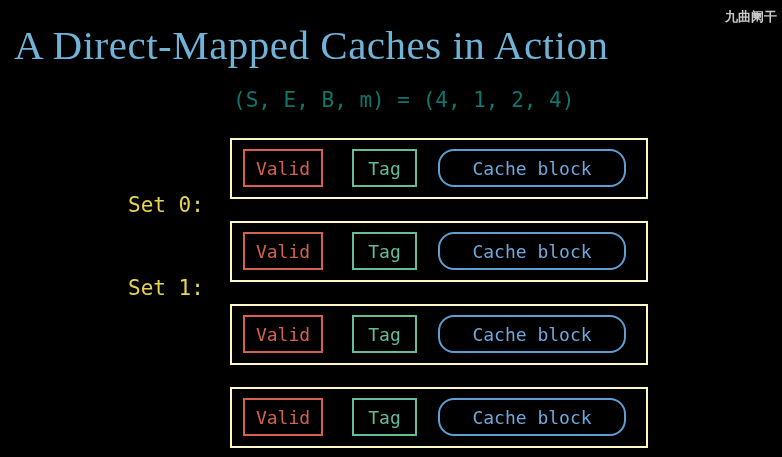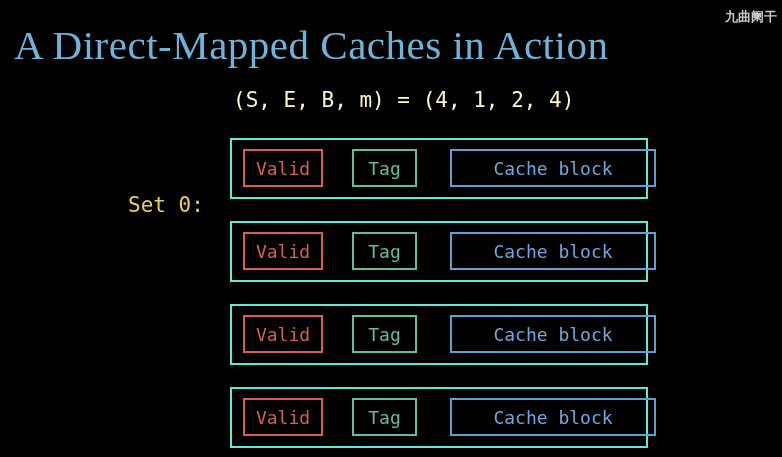--- a/index.html
+++ b/index.html
@@ -35,21 +35,21 @@
     font-size: 13px;
     font-weight: 700;
     color: #c9c9c9;
     white-space: nowrap;
   }
   .formula {
     position: absolute;
     left: 233px;
     top: 88px;
     font-size: 21px;
-    color: #fef9c3;
+    color: #0f766e;
     white-space: nowrap;
   }
   .set-row {
     position: absolute;
     left: 0;
     width: 782px;
     height: 61px;
   }
   .set-row.r0 { top: 138px; }
   .set-row.r1 { top: 221px; }
@@ -64,21 +64,21 @@
     color: #e8d44e;
     white-space: nowrap;
     margin-top: 36px;
   }
   .outer-box {
     position: absolute;
     left: 230px;
     top: 0;
     width: 418px;
     height: 61px;
-    border: 2px solid #5eead4;
+    border: 2px solid #fef9c3;
     box-sizing: border-box;
   }
   .cell {
     position: absolute;
     top: 9px;
     height: 38px;
     box-sizing: border-box;
     border-width: 2px;
     border-style: solid;
     display: flex;
@@ -93,24 +93,25 @@
     border-color: #d5604f;
     color: #d5604f;
   }
   .cell.tag {
     left: 120px;
     width: 65px;
     border-color: #62bd98;
     color: #62bd98;
   }
   .cell.block {
-    left: 218px;
-    width: 206px;
+    left: 206px;
+    width: 188px;
     border-color: #5f9ed2;
     color: #6fa8dc;
+    border-radius: 16px;
   }
 </style>
 </head>
 <body>
 
 <div class="slide">
 
   <div class="title">A Direct-Mapped Caches in Action</div>
 
   <div class="watermark">九曲阑干</div>
@@ -120,20 +121,21 @@
   <div class="set-row r0">
     <span class="set-label">Set 0:</span>
     <div class="outer-box">
       <div class="cell valid">Valid</div>
       <div class="cell tag">Tag</div>
       <div class="cell block">Cache block</div>
     </div>
   </div>
 
   <div class="set-row r1">
+    <span class="set-label">Set 1:</span>
     <div class="outer-box">
       <div class="cell valid">Valid</div>
       <div class="cell tag">Tag</div>
       <div class="cell block">Cache block</div>
     </div>
   </div>
 
   <div class="set-row r2">
     <div class="outer-box">
       <div class="cell valid">Valid</div>

